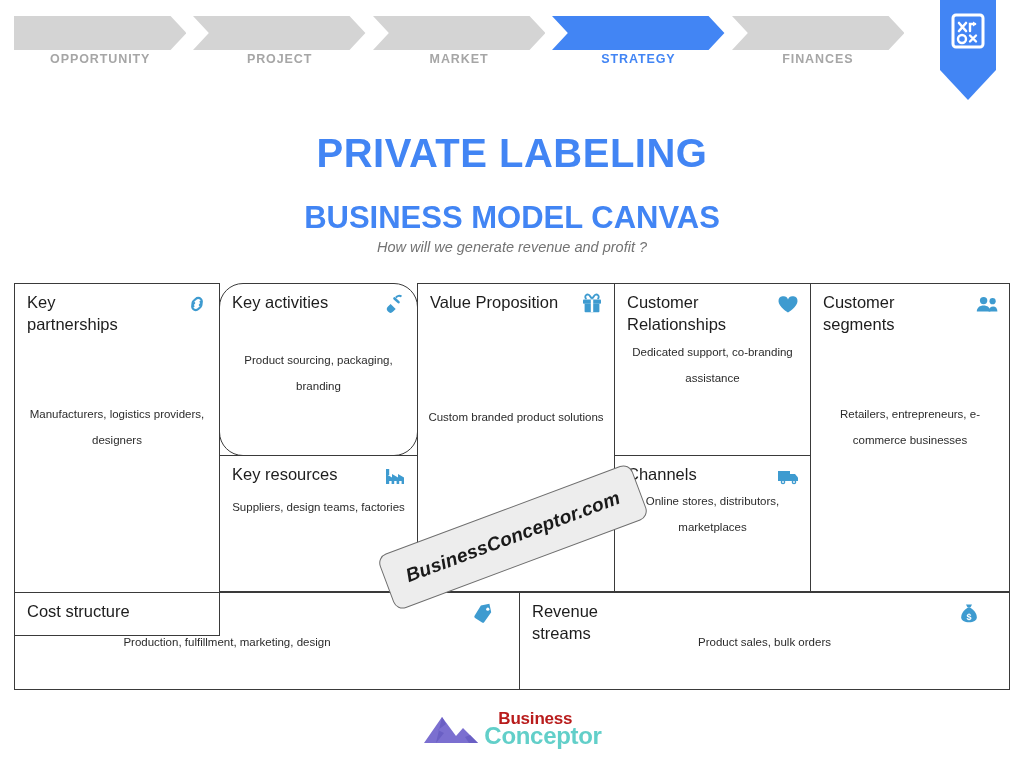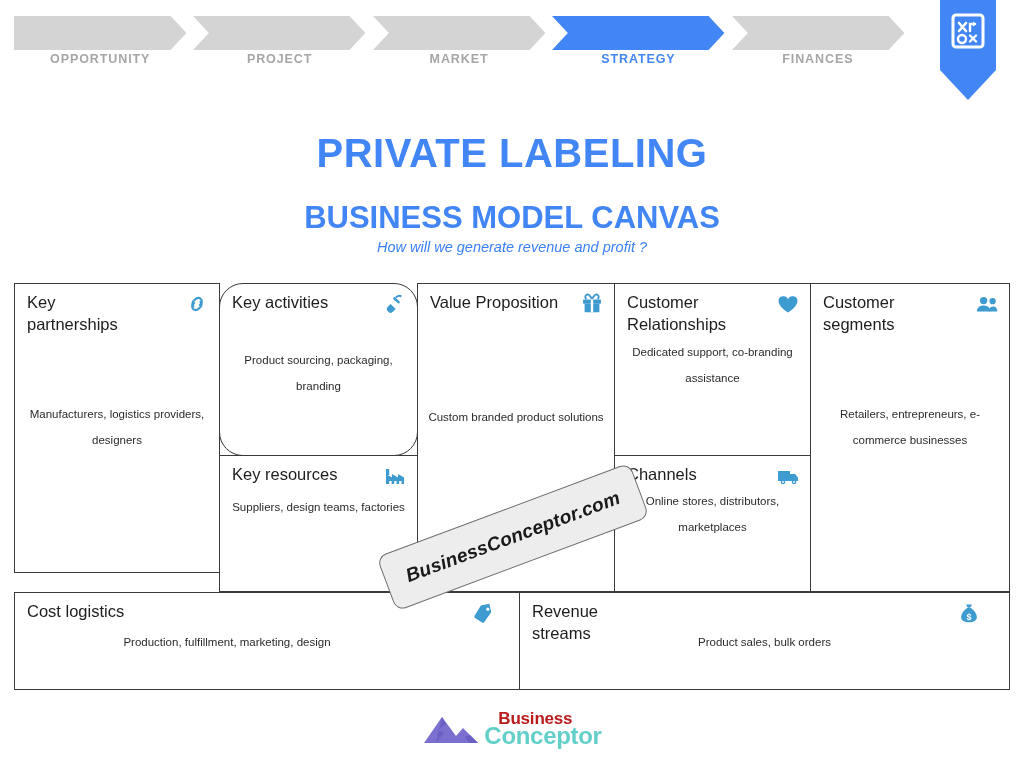--- a/index.html
+++ b/index.html
@@ -80,21 +80,21 @@
     font-weight: bold;
     color: #4285f4;
   }
   .title-question {
     position: absolute;
     left: 0; top: 239px;
     width: 1024px;
     text-align: center;
     font-size: 14.5px;
     font-style: italic;
-    color: #3b82f6;
+    color: #737373;
   }
 
   
   .canvas {
     position: absolute;
     left: 14px; top: 283px;
     width: 996px; height: 407px;
   }
   .cell {
     position: absolute;
@@ -240,21 +240,21 @@
       </svg>
     </div>
   </div>
 
   <div class="title-main">PRIVATE LABELING</div>
   <div class="title-sub">BUSINESS MODEL CANVAS</div>
   <div class="title-question">How will we generate revenue and profit ?</div>
 
   <div class="canvas">
 
-    <div class="cell" style="left:0px; top:0px; width:206px; height:290px;">
+    <div class="cell" style="left:0px; top:0px; width:206px; height:353px;">
       <div class="cell-title">Key
 partnerships</div>
       <div class="cell-icon">
         <svg width="24" height="22" viewBox="0 0 24 22">
           <g fill="none" stroke="#3e9bd0" stroke-width="2.1" stroke-linecap="round">
             <path d="M8.5 13.2 a3.6 3.6 0 0 1 0-5.1 l2.2-2.2 a3.6 3.6 0 0 1 5.1 5.1 l-1 1"></path>
             <path d="M15.5 8.8 a3.6 3.6 0 0 1 0 5.1 l-2.2 2.2 a3.6 3.6 0 0 1-5.1-5.1 l1-1"></path>
           </g>
         </svg>
       </div>
@@ -335,21 +335,21 @@
           <circle cx="8.6" cy="7.6" r="3.7" fill="#3e9bd0"></circle>
           <path d="M1.8 18.6 c0-3.9 3.1-6 6.8-6 s6.8 2.1 6.8 6 Z" fill="#3e9bd0"></path>
           <circle cx="17.6" cy="8.2" r="3.1" fill="#3e9bd0"></circle>
           <path d="M13.6 18.6 c0-3.4 2.1-5.2 4.6-5.2 s4.2 1.8 4.2 5.2 Z" fill="#3e9bd0"></path>
         </svg>
       </div>
       <div class="cell-body" style="top:117px;">Retailers, entrepreneurs, e-commerce businesses</div>
     </div>
 
     <div class="cell" style="left:0px; top:309px; width:506px; height:98px;">
-      <div class="cell-title">Cost logistics</div>
+      <div class="cell-title">Cost structure</div>
       <div class="cell-icon" style="right:24px;">
         <svg width="24" height="22" viewBox="0 0 24 22">
           <path d="M11.5 3.2 L20.2 3.2 L20.2 11.9 L11.4 20.1 A1.6 1.6 0 0 1 9.1 20.1 L3.2 14.2 A1.6 1.6 0 0 1 3.2 11.9 Z" fill="#3e9bd0" transform="rotate(-12 12 11)"></path>
           <circle cx="16.8" cy="7.2" r="1.6" fill="#ffffff"></circle>
         </svg>
       </div>
       <div class="cell-body" style="top:36px; left:40px; right:120px;">Production, fulfillment, marketing, design</div>
     </div>
 
     <div class="cell" style="left:505px; top:309px; width:491px; height:98px;">

